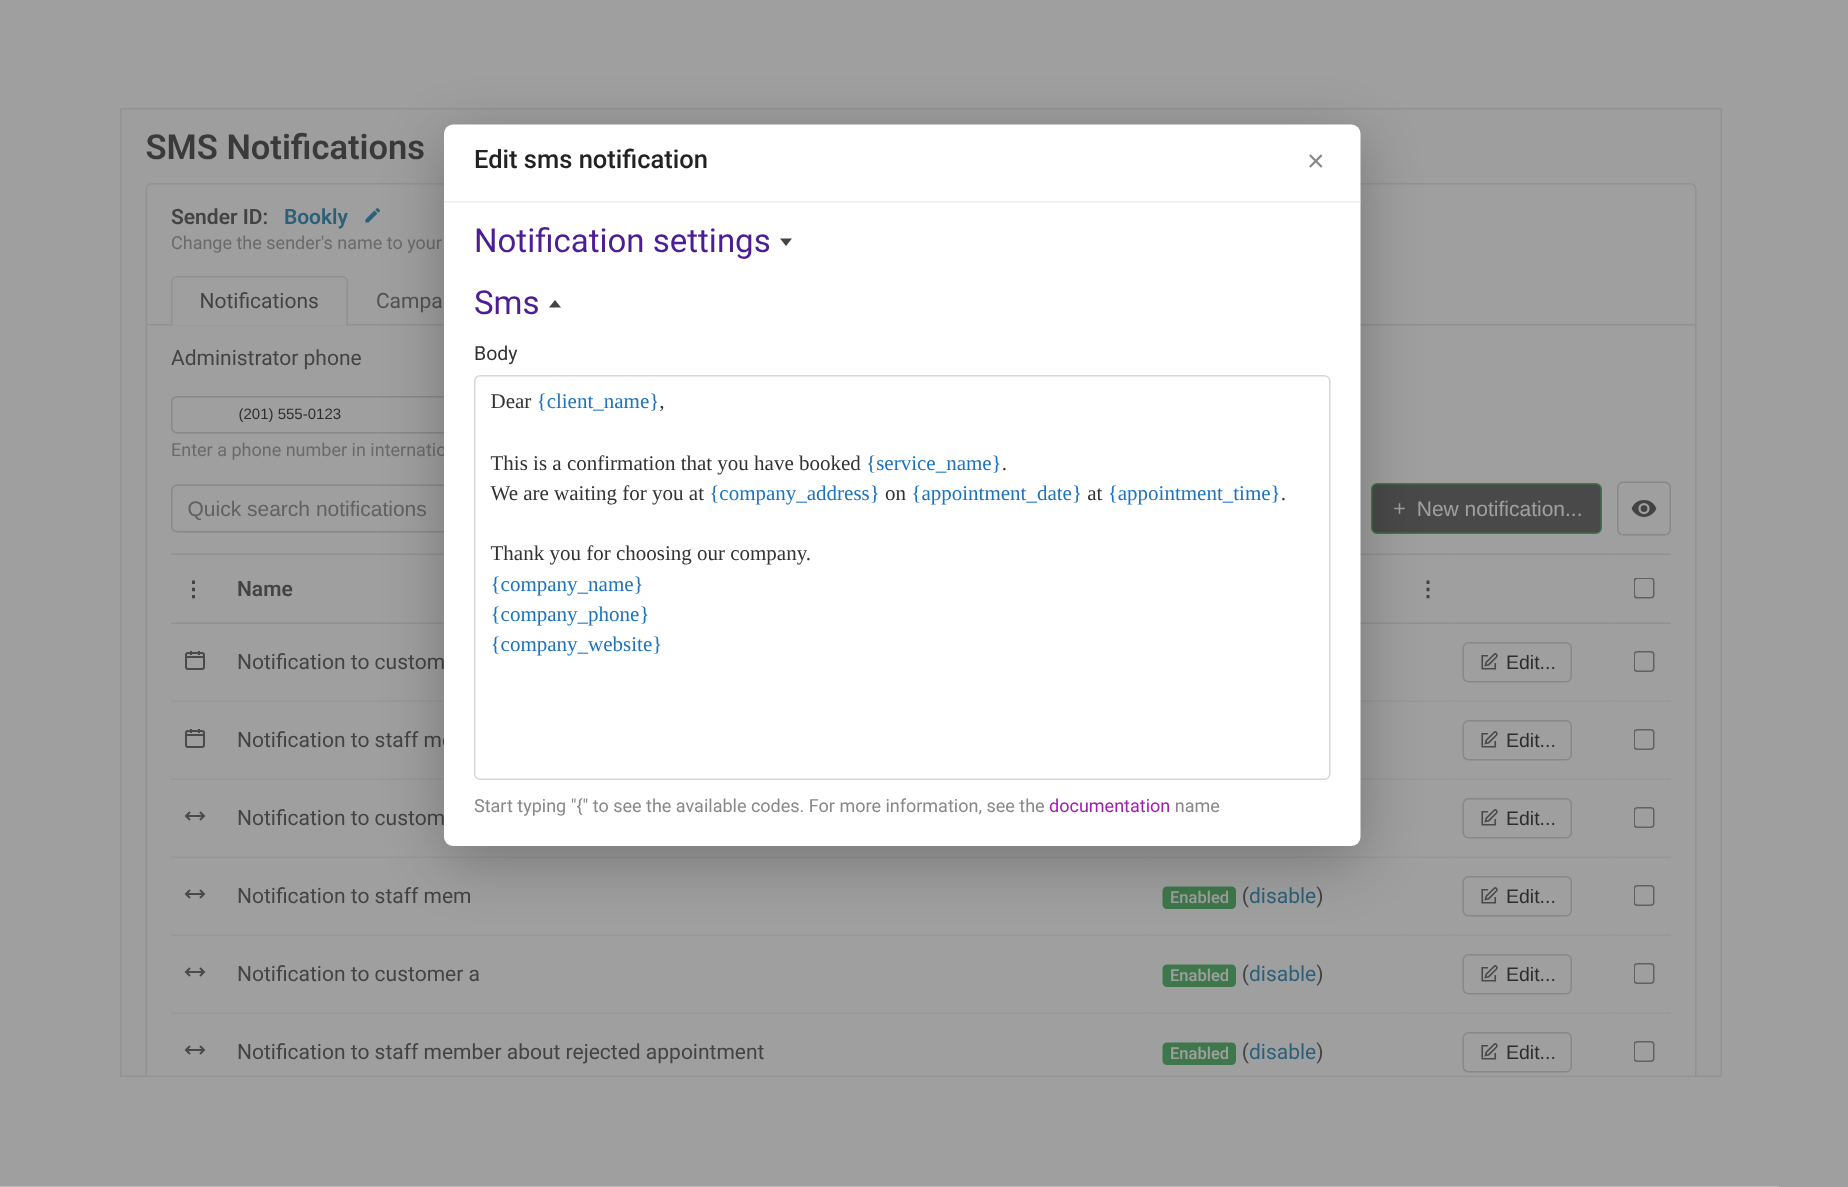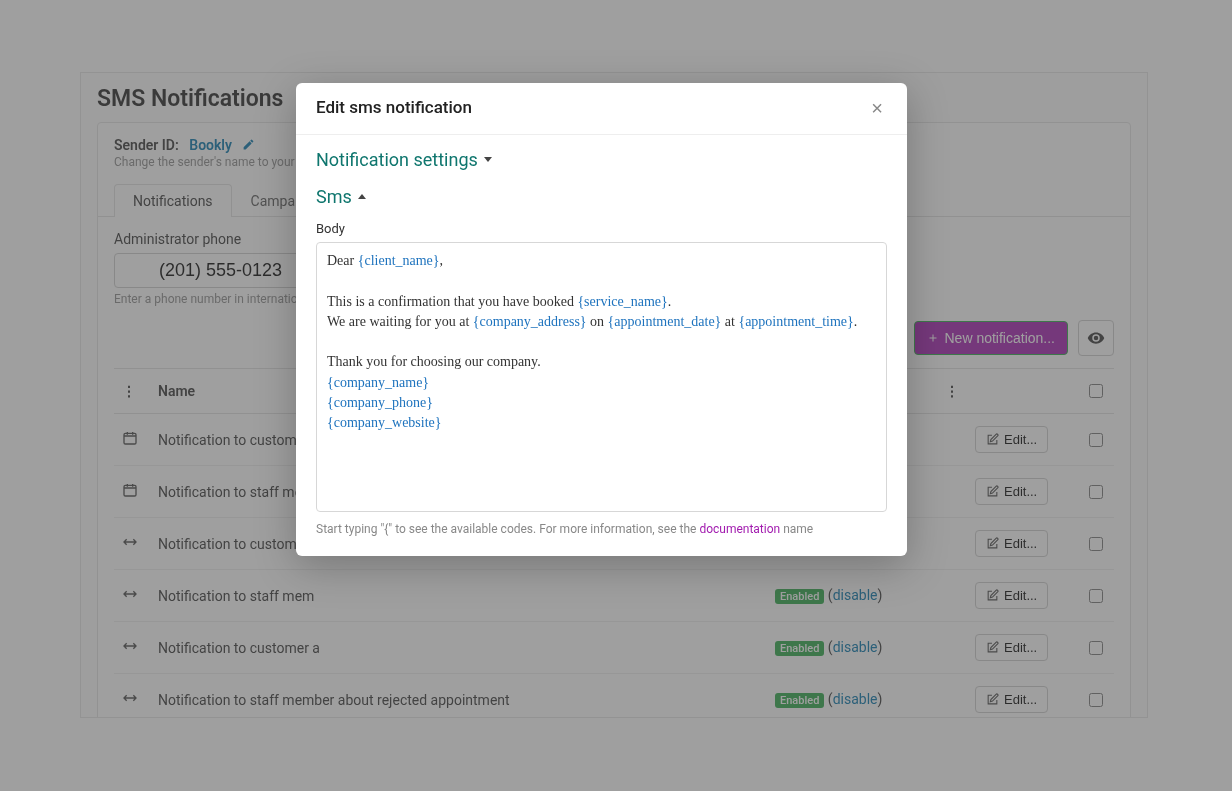--- a/index.html
+++ b/index.html
@@ -51,21 +51,21 @@
     gap: 6px;
     border: 1px solid #ccc;
     background: #fff;
     color: #333;
     padding: 6px 12px;
     border-radius: 4px;
     font-size: 14px;
     cursor: pointer;
     line-height: 20px;
   }
-  .btn-green { background: #a21caf; border-color: #28a745; color: #fff; }
+  .btn-green { background: #404040; border-color: #28a745; color: #fff; }
   .sender-line { font-size: 14px; }
   .sender-line b { font-weight: 600; }
   .sender-link { color: #0073aa; font-weight: 600; }
   .sender-sub { color: #8a8a8a; font-size: 12px; margin-top: 2px; }
   .tabs {
     margin-top: 14px;
     display: flex;
     border-bottom: 1px solid #e0e0e0;
     gap: 0;
     margin-left: -16px;
@@ -88,22 +88,23 @@
     border-radius: 4px 4px 0 0;
     color: #333;
   }
   .field-label { font-size: 14px; color: #333; margin-top: 14px; }
   .phone-row { display: flex; align-items: center; margin-top: 6px; }
   .phone-input {
     width: 300px;
     border: 1px solid #ccc;
     border-radius: 4px;
     padding: 6px 10px 6px 44px;
-    font-size: 18px;
+    font-size: 10px;
     position: relative;
+    margin-top: 11px;
   }
   .phone-wrap { position: relative; width: 300px; }
   .flag-box {
     position: absolute;
     left: 6px; top: 50%; transform: translateY(-50%);
     display: flex; align-items: center; gap: 2px;
     font-size: 12px;
   }
   .flag {
     width: 18px; height: 12px;
@@ -201,21 +202,21 @@
     padding: 14px 20px;
     border-bottom: 1px solid #eee;
     display:flex; align-items:flex-start;
   }
   .modal-title { font-size: 17px; font-weight: 500; flex:1; color:#222; }
   .modal-close {
     font-size: 20px; color:#888; cursor:pointer; background:none; border:none; padding:0 4px;
   }
   .modal-body { padding: 4px 20px 4px 20px; }
   .sect-toggle {
-    font-size: 18px; color:#0f766e; padding: 10px 0 6px 0;
+    font-size: 22px; color:#4c1d95; padding: 10px 0 6px 0;
     display:flex; align-items:center; gap:6px; cursor:pointer;
   }
   .caret {
     display:inline-block; width:0; height:0;
     border-left:4px solid transparent; border-right:4px solid transparent;
   }
   .caret.down { border-top:5px solid #444; }
   .caret.up { border-bottom:5px solid #444; }
   .body-label { font-size: 13px; color:#333; margin: 8px 0 6px 0; }
   .body-editor {
@@ -273,20 +274,21 @@
         <span class="flag-box">
           <span class="flag"></span>
           <span class="chev">▼</span>
         </span>
         <input class="phone-input" value="(201) 555-0123" style="">
       </div>
     </div>
     <div class="hint">Enter a phone number in international fo</div>
 
     <div class="toolbar-row">
+      <input class="search-box" placeholder="Quick search notifications" style="">
       <div class="toolbar-spacer"></div>
       <button class="btn btn-green">
         <svg width="12" height="12" viewBox="0 0 24 24" fill="#fff">
             <path d="M19 13h-6v6h-2v-6H5v-2h6V5h2v6h6v2z"></path>
           </svg>
         <span>New notification...</span>
       </button>
       <button class="icon-btn">
         <svg width="18" height="18" viewBox="0 0 24 24" fill="#333">
             <path d="M12 4.5C7 4.5 2.73 7.61 1 12c1.73 4.39 6 7.5 11 7.5s9.27-3.11 11-7.5C21.27 7.61 17 4.5 12 4.5zm0 12.5a5 5 0 1 1 0-10 5 5 0 0 1 0 10zm0-8a3 3 0 1 0 0 6 3 3 0 0 0 0-6z"></path>

